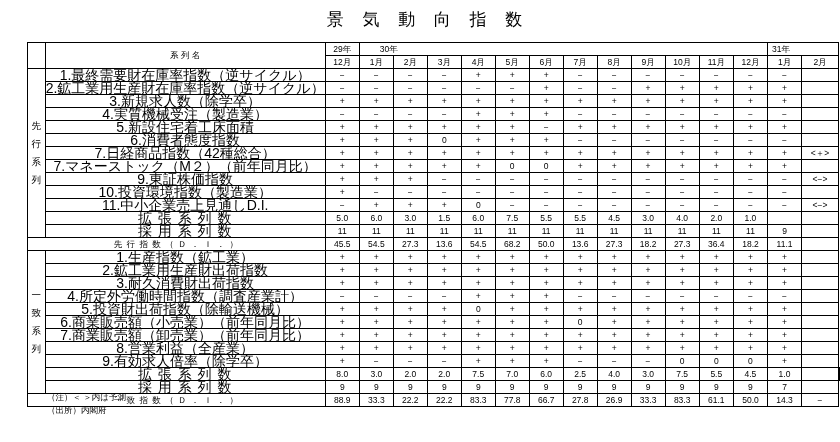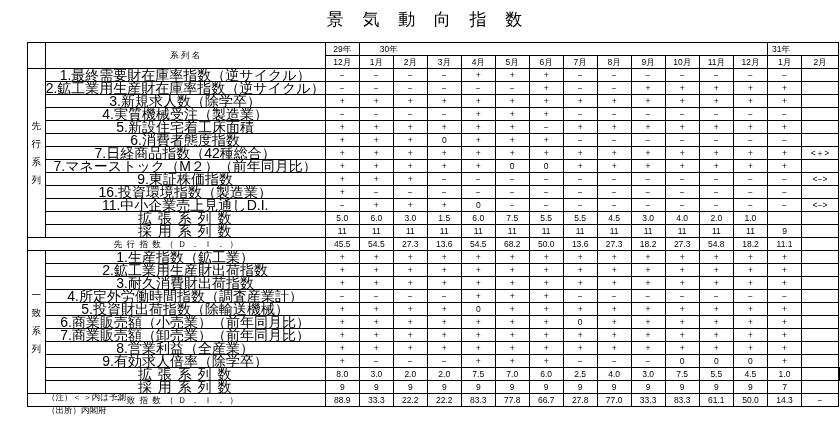--- a/index.html
+++ b/index.html
@@ -269,21 +269,21 @@
           <td>−</td>
           <td>−</td>
           <td>−</td>
           <td>−</td>
           <td>−</td>
           <td>−</td>
           <td>−</td>
           <td>&lt;−&gt;</td>
         </tr>
         <tr>
-          <td class="name-cell">16.投資環境指数（製造業）</td>
+          <td class="name-cell">10.投資環境指数（製造業）</td>
           <td>+</td>
           <td>−</td>
           <td>−</td>
           <td>−</td>
           <td>−</td>
           <td>−</td>
           <td>−</td>
           <td>−</td>
           <td>−</td>
           <td>−</td>
@@ -353,21 +353,21 @@
           <td>54.5</td>
           <td>27.3</td>
           <td>13.6</td>
           <td>54.5</td>
           <td>68.2</td>
           <td>50.0</td>
           <td>13.6</td>
           <td>27.3</td>
           <td>18.2</td>
           <td>27.3</td>
-          <td>54.8</td>
+          <td>36.4</td>
           <td>18.2</td>
           <td>11.1</td>
           <td></td>
         </tr>
         <tr>
           <td class="group-cell" rowspan="11" style="line-height: 1.9; font-size: 9.5px; padding: 0px;">
             <div>一</div>
             <div>致</div>
             <div>系</div>
             <div>列</div>
@@ -573,21 +573,21 @@
         <tr class="di-row">
           <td class="sum-label" colspan="2" style="letter-spacing:1px;margin-top:36px;">一 致 指 数 （ Ｄ ． Ｉ ． ）</td>
           <td>88.9</td>
           <td>33.3</td>
           <td>22.2</td>
           <td>22.2</td>
           <td>83.3</td>
           <td>77.8</td>
           <td>66.7</td>
           <td>27.8</td>
-          <td>77.0</td>
+          <td>26.9</td>
           <td>33.3</td>
           <td>83.3</td>
           <td>61.1</td>
           <td>50.0</td>
           <td>14.3</td>
           <td>−</td>
         </tr>
       </tbody>
   </table>
 

